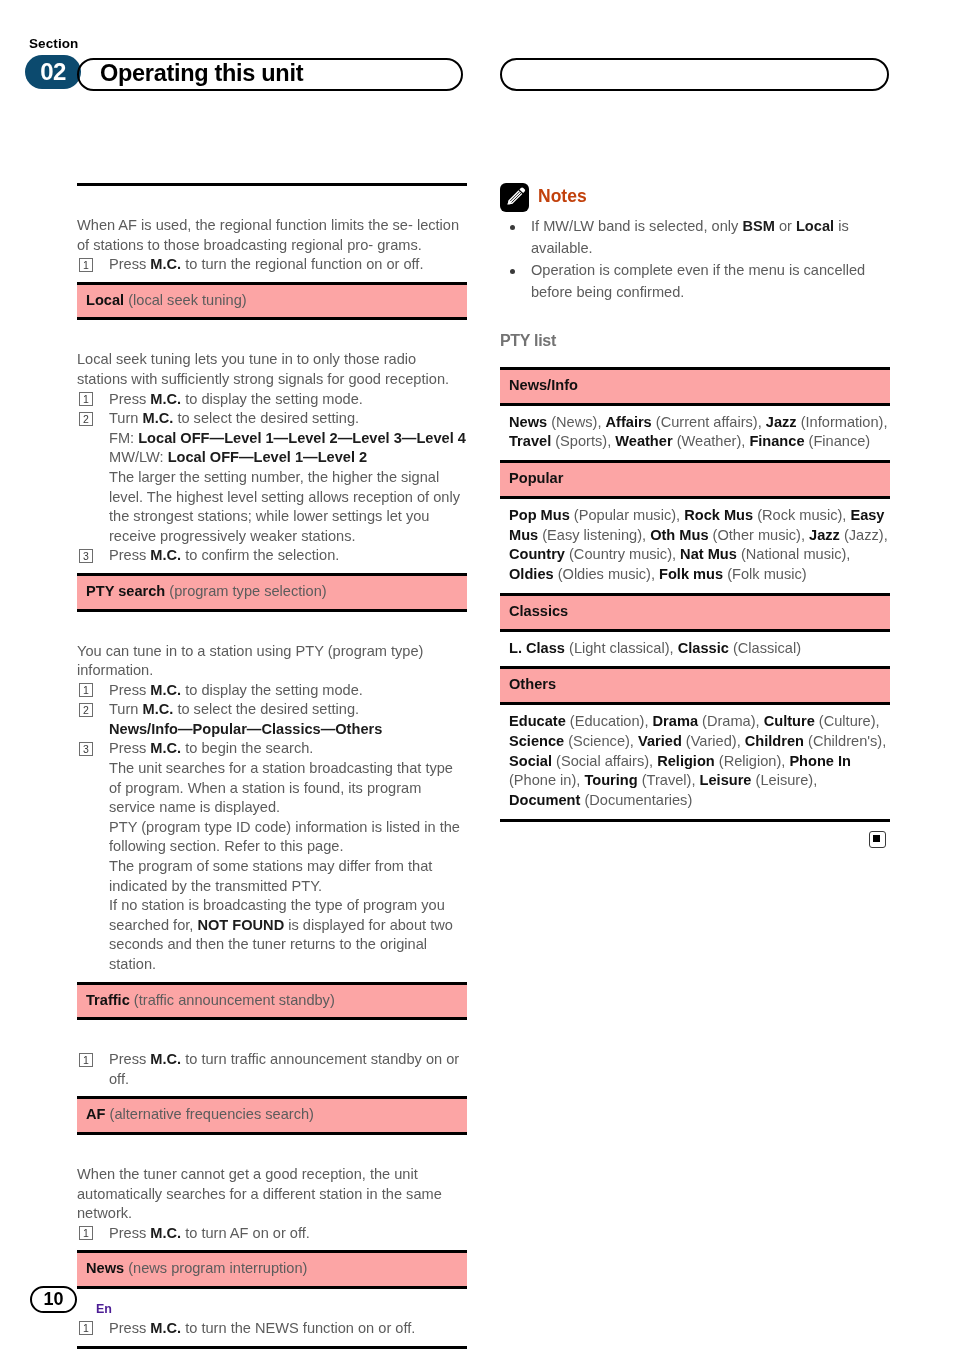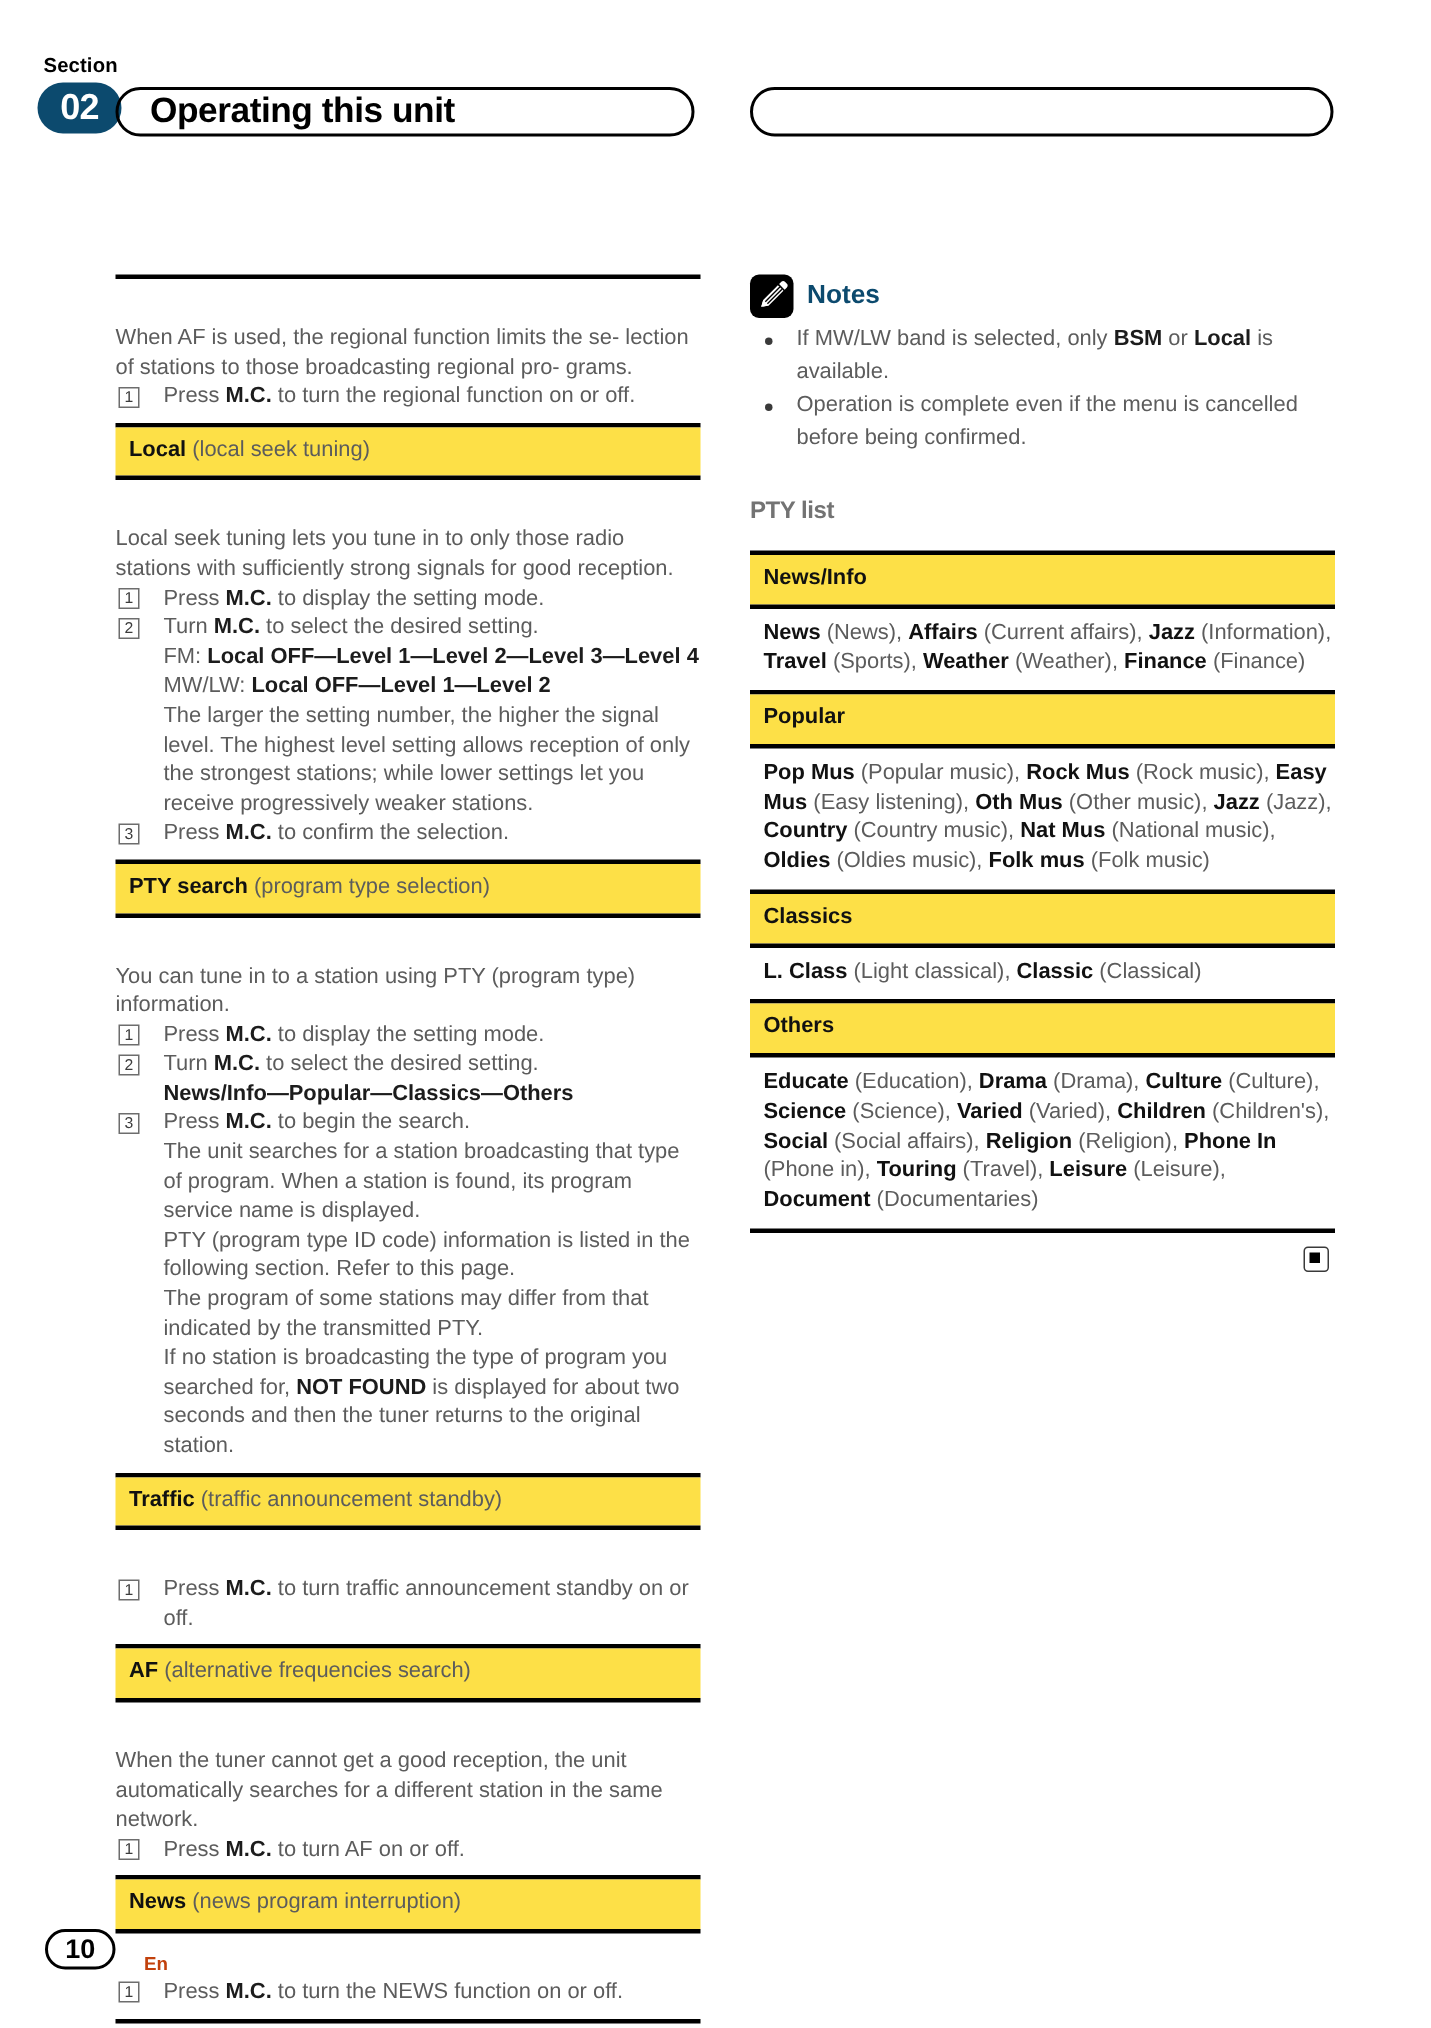--- a/index.html
+++ b/index.html
@@ -126,21 +126,21 @@
   }
   .sub {
     padding-left: 32px;
     font-size: 14.6px;
     line-height: 19.6px;
     color: #5c5c5c;
   }
 
   
   .bar {
-    background: #fde047;
+    background: #fca5a5;
     font-size: 14.6px;
     line-height: 19.6px;
     padding: 6px 0 7px 9px;
     color: #5c5c5c;
   }
   .bar b { color: #111; }
 
   
   .notes-head {
     position: relative;
@@ -153,21 +153,21 @@
     width: 29px; height: 29px;
     background: #000;
     border-radius: 6px;
   }
   .note-icon svg { display: block; }
   .notes-title {
     position: absolute;
     left: 38px; top: 3px;
     font-size: 17.5px;
     font-weight: bold;
-    color: #0c4a6e;
+    color: #c2410c;
   }
   .bullet-row {
     position: relative;
     padding-left: 31px;
     font-size: 14.6px;
     line-height: 21.5px;
     color: #5c5c5c;
     margin-bottom: 1px;
   }
   .bullet-dot {
@@ -236,21 +236,21 @@
     color: #000;
     display: flex;
     align-items: center;
     justify-content: center;
   }
   .lang {
     position: absolute;
     left: 66px; top: 16px;
     font-size: 12.5px;
     font-weight: bold;
-    color: #c2410c;
+    color: #4c1d95;
   }
 </style>
 </head>
 <body>
 
 <div class="page-header">
   <div class="section-label">Section</div>
   <div class="section-badge">02</div>
   <div class="title-pill">
     <span>Operating this unit</span>

